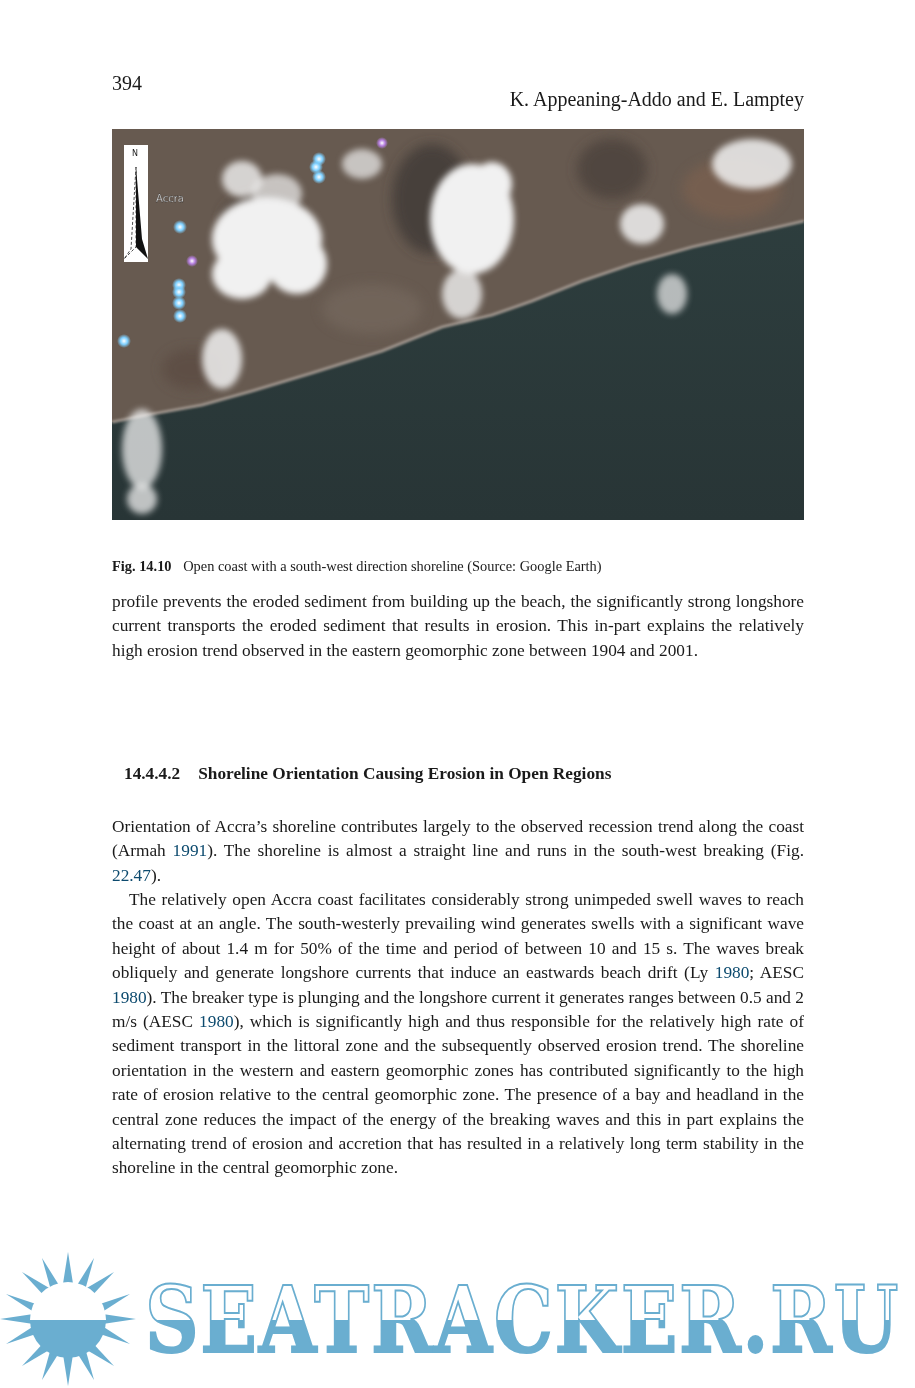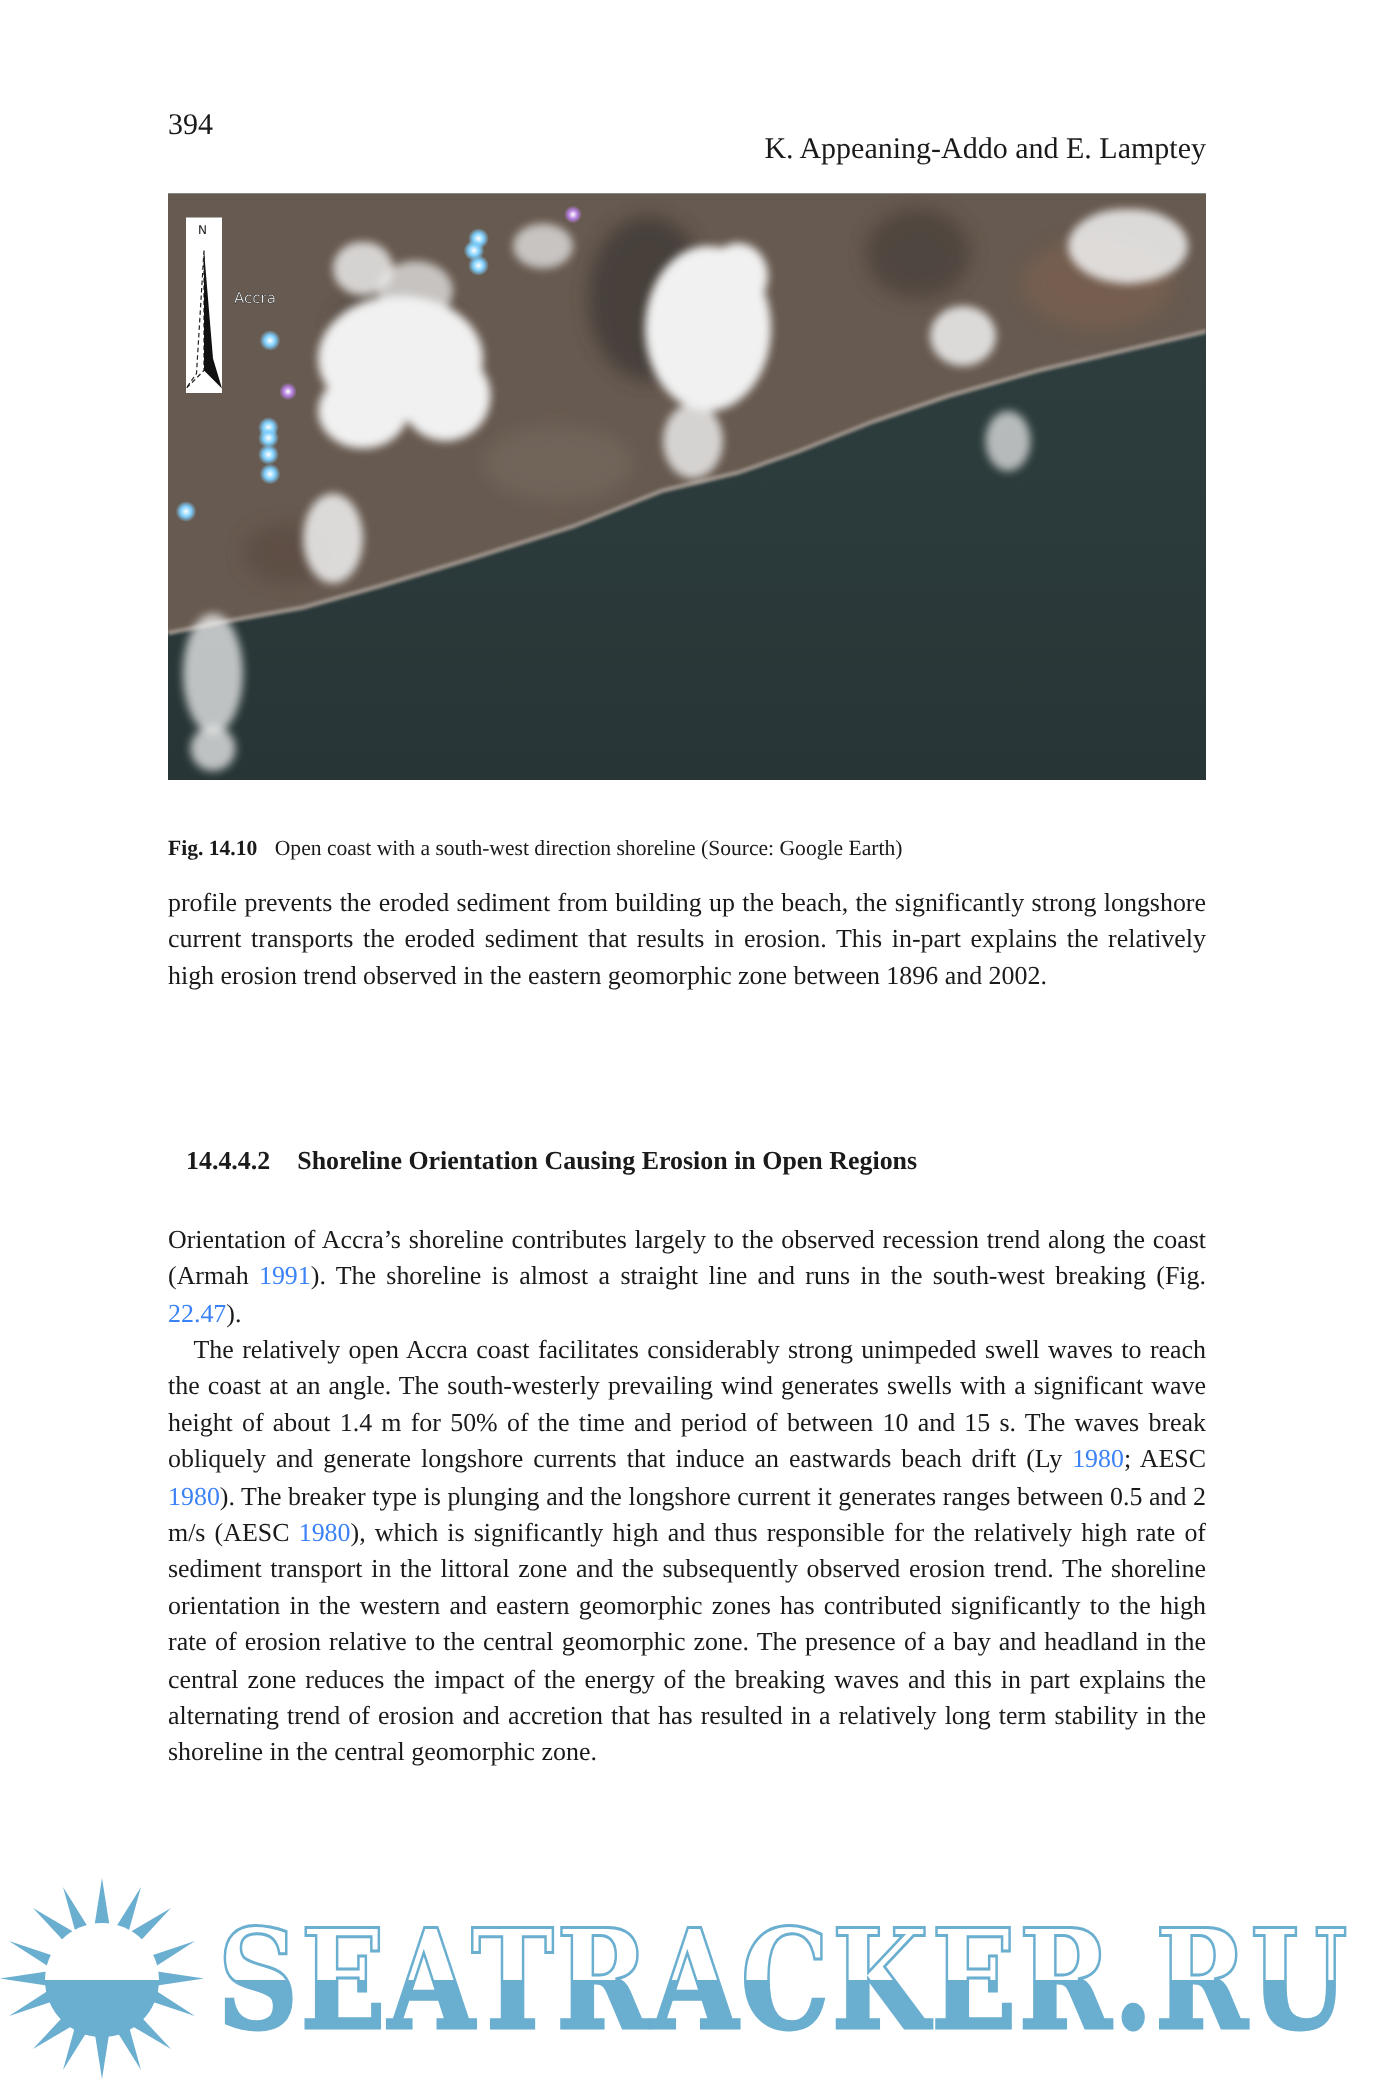--- a/index.html
+++ b/index.html
@@ -18,21 +18,21 @@
     .caption .lbl { font-weight: bold; margin-right: 8px; }
 
     .para { position: absolute; left: 112px; width: 692px; font-size: 17.3px; line-height: 24.4px;
             text-align: justify; text-align-last: left; }
     .p1 { top: 590px; }
     .heading { position: absolute; left: 112px; top: 764px; width: 692px; font-size: 17.3px;
                font-weight: bold; }
     .heading .num { margin-right: 18px; margin-left: 12px; }
     .p2 { top: 815px; }
     .p3 { top: 888px; text-indent: 17px; }
-    .ref { color: #3b82f6; }
+    .ref { color: #0c4a6e; }
 
     .watermark { position: absolute; left: 0; top: 1250px; width: 915px; height: 138px; }
   </style>
 </head>
 <body>
 
 <div class="running-head">
   <span class="pageno">394</span>
   <span class="authors">K. Appeaning-Addo and E. Lamptey</span>
 </div>
@@ -119,21 +119,21 @@
     </g>
     <text x="44" y="73" font-size="10" fill="#ffffff" stroke="#222" stroke-width="0.3" font-family="DejaVu Sans, sans-serif">Accra</text>
   </svg>
 </div>
 
 <div class="caption">
   <span class="lbl">Fig. 14.10</span>
   <span>Open coast with a south-west direction shoreline (Source: Google Earth)</span>
 </div>
 
-<div class="para p1">profile prevents the eroded sediment from building up the beach, the significantly strong longshore current transports the eroded sediment that results in erosion. This in-part explains the relatively high erosion trend observed in the eastern geomorphic zone between 1896 and 2002.</div>
+<div class="para p1">profile prevents the eroded sediment from building up the beach, the significantly strong longshore current transports the eroded sediment that results in erosion. This in-part explains the relatively high erosion trend observed in the eastern geomorphic zone between 1904 and 2001.</div>
 
 <div class="heading">
   <span class="num">14.4.4.2</span><span>Shoreline Orientation Causing Erosion in Open Regions</span>
 </div>
 
 <div class="para p2"><span>Orientation of Accra’s shoreline contributes largely to the observed recession trend along the coast (Armah </span><a class="ref">1991</a><span>). The shoreline is almost a straight line and runs in the south-west breaking (Fig. </span><a class="ref">22.47</a><span>).</span></div>
 
 <div class="para p3"><span>The relatively open Accra coast facilitates considerably strong unimpeded swell waves to reach the coast at an angle. The south-westerly prevailing wind generates swells with a significant wave height of about 1.4 m for 50% of the time and period of between 10 and 15 s. The waves break obliquely and generate longshore currents that induce an eastwards beach drift (Ly </span><a class="ref">1980</a><span>; AESC </span><a class="ref">1980</a><span>). The breaker type is plunging and the longshore current it generates ranges between 0.5 and 2 m/s (AESC </span><a class="ref">1980</a><span>), which is significantly high and thus responsible for the relatively high rate of sediment transport in the littoral zone and the subsequently observed erosion trend. The shoreline orientation in the western and eastern geomorphic zones has contributed significantly to the high rate of erosion relative to the central geomorphic zone. The presence of a bay and headland in the central zone reduces the impact of the energy of the breaking waves and this in part explains the alternating trend of erosion and accretion that has resulted in a relatively long term stability in the shoreline in the central geomorphic zone.</span></div>
 
 <div class="watermark">

